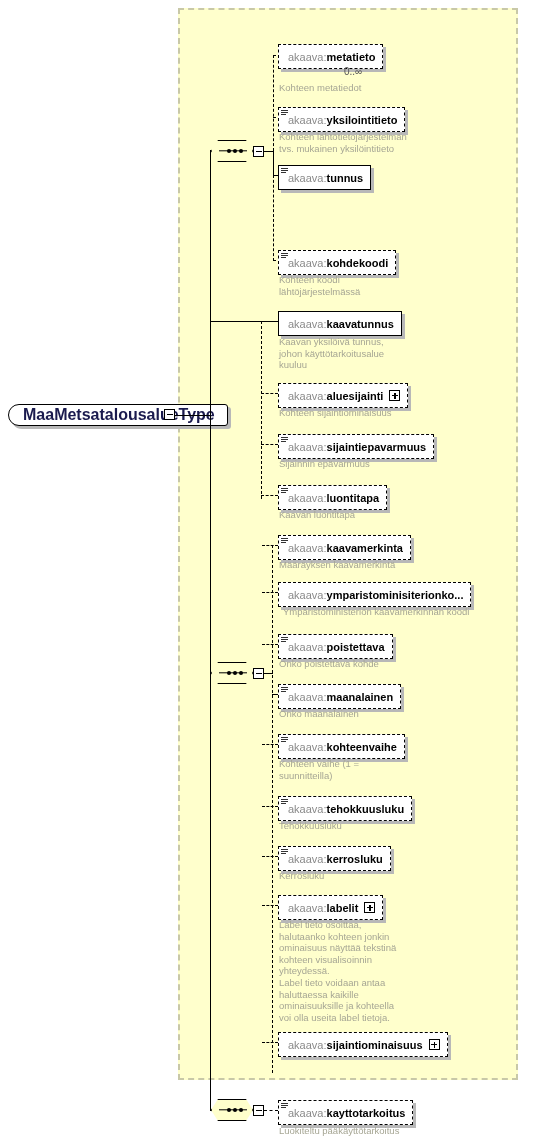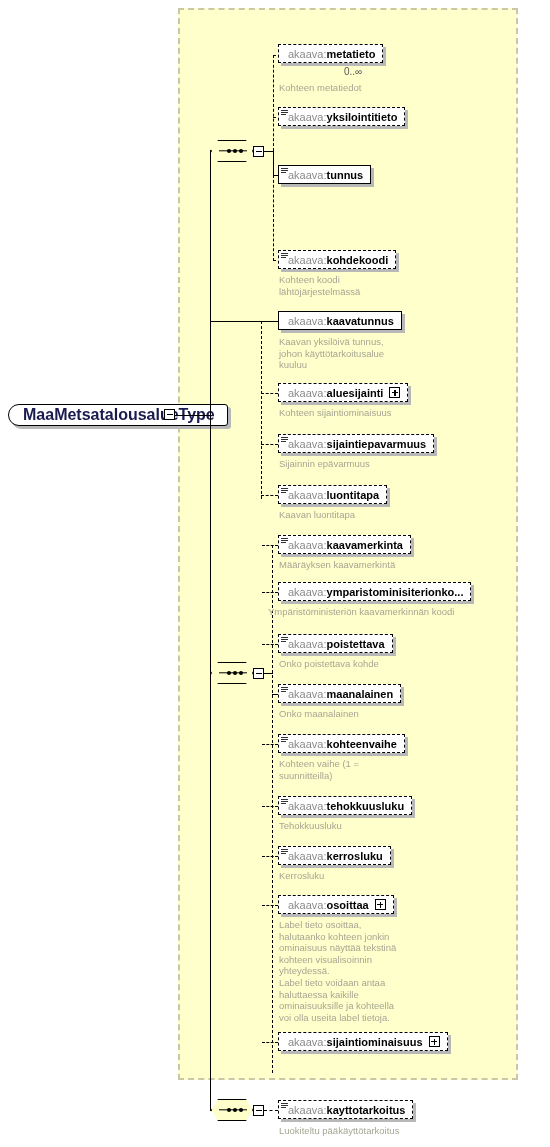--- a/index.html
+++ b/index.html
@@ -84,21 +84,21 @@
   }
   .toggle::before {
     content: ""; position: absolute;
     left: 1.5px; top: 4px; width: 6px; height: 1.4px;
     background: #000;
   }
 
   
   .elem {
     position: absolute;
-    height: 19px;
+    height: 25px;
     display: flex; align-items: center;
     padding: 0 7px 0 9px;
     background: #ffffff;
     font-size: 11px;
     white-space: nowrap;
     box-shadow: 3px 3px 0 #b8b8b8;
   }
   .elem.optional { border: 1.3px dashed #000000; }
   .elem.required { border: 1.4px solid #000000; }
   .elem .ns { color: #8a8a8a; font-weight: normal; }
@@ -201,20 +201,22 @@
   <div class="dln h" style="left:273px; top:117px; width:13px;"></div>
   <div class="elem optional" style="left:278px; top:107px;">
     <span class="anno">
         <i></i>
         <i></i>
         <i></i>
       </span>
     <span class="ns">akaava:</span>
       <span class="nm">yksilointitieto</span>
   </div>
+  <div class="desc" style="left:279px; top:131px;">Kohteen lähtötietojärjestelmän
+tvs. mukainen yksilöintitieto</div>
 
   <div class="ln h" style="left:273px; top:175px; width:13px;"></div>
   <div class="elem required" style="left:278px; top:165px;">
     <span class="anno">
         <i></i>
         <i></i>
         <i></i>
       </span>
     <span class="ns">akaava:</span>
       <span class="nm">tunnus</span>
@@ -297,21 +299,21 @@
     <span class="ns">akaava:</span>
       <span class="nm">kaavamerkinta</span>
   </div>
   <div class="desc" style="left:279px; top:559px;">Määräyksen kaavamerkintä</div>
 
   <div class="dln h" style="left:262px; top:592px; width:16px;"></div>
   <div class="elem optional" style="left:278px; top:582px;">
     <span class="ns">akaava:</span>
       <span class="nm">ymparistominisiterionko...</span>
   </div>
-  <div class="desc" style="left:268px; top:606px;">Ympäristöministeriön kaavamerkinnän koodi</div>
+  <div class="desc" style="left:283px; top:606px;">Ympäristöministeriön kaavamerkinnän koodi</div>
 
   <div class="dln h" style="left:262px; top:644px; width:16px;"></div>
   <div class="elem optional" style="left:278px; top:634px;">
     <span class="anno">
         <i></i>
         <i></i>
         <i></i>
       </span>
     <span class="ns">akaava:</span>
       <span class="nm">poistettava</span>
@@ -363,21 +365,21 @@
         <i></i>
       </span>
     <span class="ns">akaava:</span>
       <span class="nm">kerrosluku</span>
   </div>
   <div class="desc" style="left:279px; top:870px;">Kerrosluku</div>
 
   <div class="dln h" style="left:262px; top:905px; width:16px;"></div>
   <div class="elem optional" style="left:278px; top:895px;">
     <span class="ns">akaava:</span>
-      <span class="nm">osoittaa</span>
+      <span class="nm">labelit</span>
     <span class="expand"></span>
   </div>
   <div class="desc" style="left:279px; top:919px;">Label tieto osoittaa,
 halutaanko kohteen jonkin
 ominaisuus näyttää tekstinä
 kohteen visualisoinnin
 yhteydessä.
 Label tieto voidaan antaa
 haluttaessa kaikille
 ominaisuuksille ja kohteella

